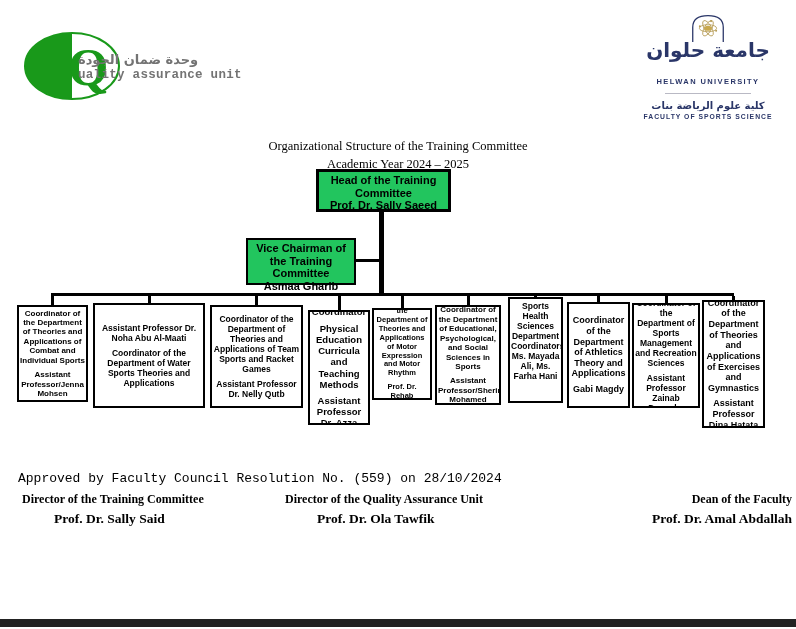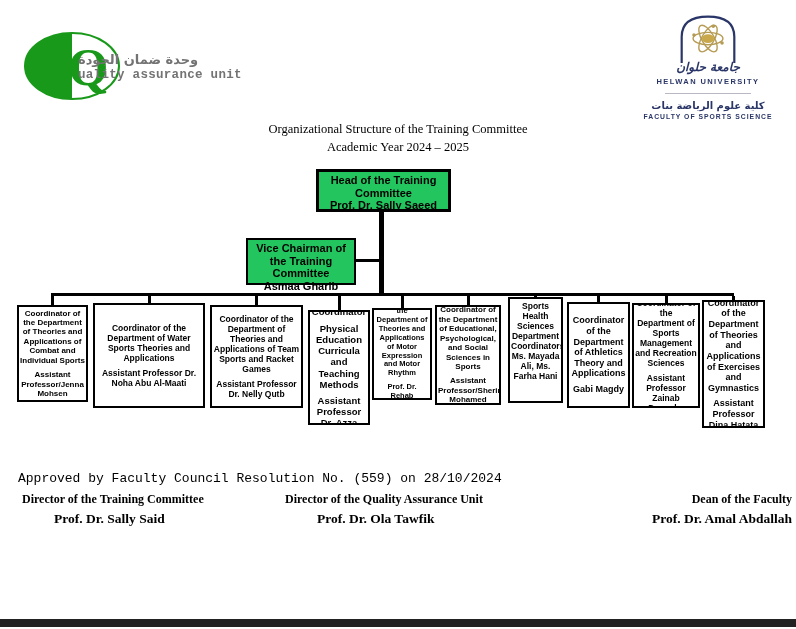--- a/index.html
+++ b/index.html
@@ -10,28 +10,28 @@
 
   
   .qa-logo { left:22px; top:28px; width:175px; height:78px; }
   .qa-text { position:absolute; left:56px; top:24px; white-space:nowrap;
              color:#737373; font-weight:bold; line-height:1.25; }
   .qa-text .ar { font-size:13px; font-family:"DejaVu Sans", sans-serif; }
   .qa-text .en { font-size:12.5px; letter-spacing:.3px;font-family:Liberation Mono, monospace; }
 
   .hu-logo { left:642px; top:14px; width:132px; height:106px; text-align:center;
              color:#2a3668; display:flex; flex-direction:column; align-items:center; }
-  .hu-ar   { font-family:"DejaVu Sans", sans-serif; font-weight:bold; font-size:12px; line-height:1; margin-top:-2px;font-style:italic; }
-  .hu-en   { font-weight:bold; font-size:7.5px; letter-spacing:1.4px; margin-top:4px; }
+  .hu-ar   { font-family:"DejaVu Sans", sans-serif; font-weight:bold; font-size:20px; line-height:1; margin-top:-2px; }
+  .hu-en   { font-weight:bold; font-size:7.5px; letter-spacing:1.4px; margin-top:17px; }
   .hu-div  { width:86px; height:1px; background:#b9b9c4; margin:7px 0 6px 0; }
   .fac-ar  { font-family:"DejaVu Sans", sans-serif; font-weight:bold; font-size:10px; line-height:1.1; }
   .fac-en  { font-weight:bold; font-size:6.8px; letter-spacing:1px; margin-top:2px; }
 
   
-  .doc-title { left:0; top:121px; width:100%; text-align:center;
+  .doc-title { left:0; top:138px; width:100%; text-align:center;
                font-family:"Liberation Serif", serif; font-size:12.5px; line-height:1.4; }
 
   
   .hbox { position:absolute; background:#22c55e; border:3px solid #000; text-align:center;
           font-weight:bold; display:flex; flex-direction:column; justify-content:space-between;
           line-height:1.15; padding:2px 1px 2px; }
   .hbox.head { left:316px; top:169px; width:135px; height:43px; font-size:11px; }
   .hbox.vice { left:246px; top:238px; width:110px; height:47px; font-size:11px; border-width:2.5px; }
 
   .obox { position:absolute; background:#fff; border:2px solid #000; text-align:center;
@@ -130,22 +130,22 @@
 <div class="stub s7"></div>
 <div class="stub s8"></div>
 <div class="stub s9"></div>
 <div class="stub s10"></div>
 
 <div class="obox b1">
   <div>Coordinator of the Department of Theories and Applications of Combat and Individual Sports</div>
   <div>Assistant Professor/Jenna Mohsen</div>
 </div>
 <div class="obox b2">
+  <div>Assistant Professor Dr. Noha Abu Al-Maati</div>
   <div>Coordinator of the Department of Water Sports Theories and Applications</div>
-  <div>Assistant Professor Dr. Noha Abu Al-Maati</div>
 </div>
 <div class="obox b3">
   <div>Coordinator of the Department of Theories and Applications of Team Sports and Racket Games</div>
   <div>Assistant Professor Dr. Nelly Qutb</div>
 </div>
 <div class="obox b4">
   <div>Department Coordinator</div>
   <div>Physical Education Curricula and Teaching Methods</div>
   <div>Assistant Professor Dr. Azza Jaber</div>
 </div>

